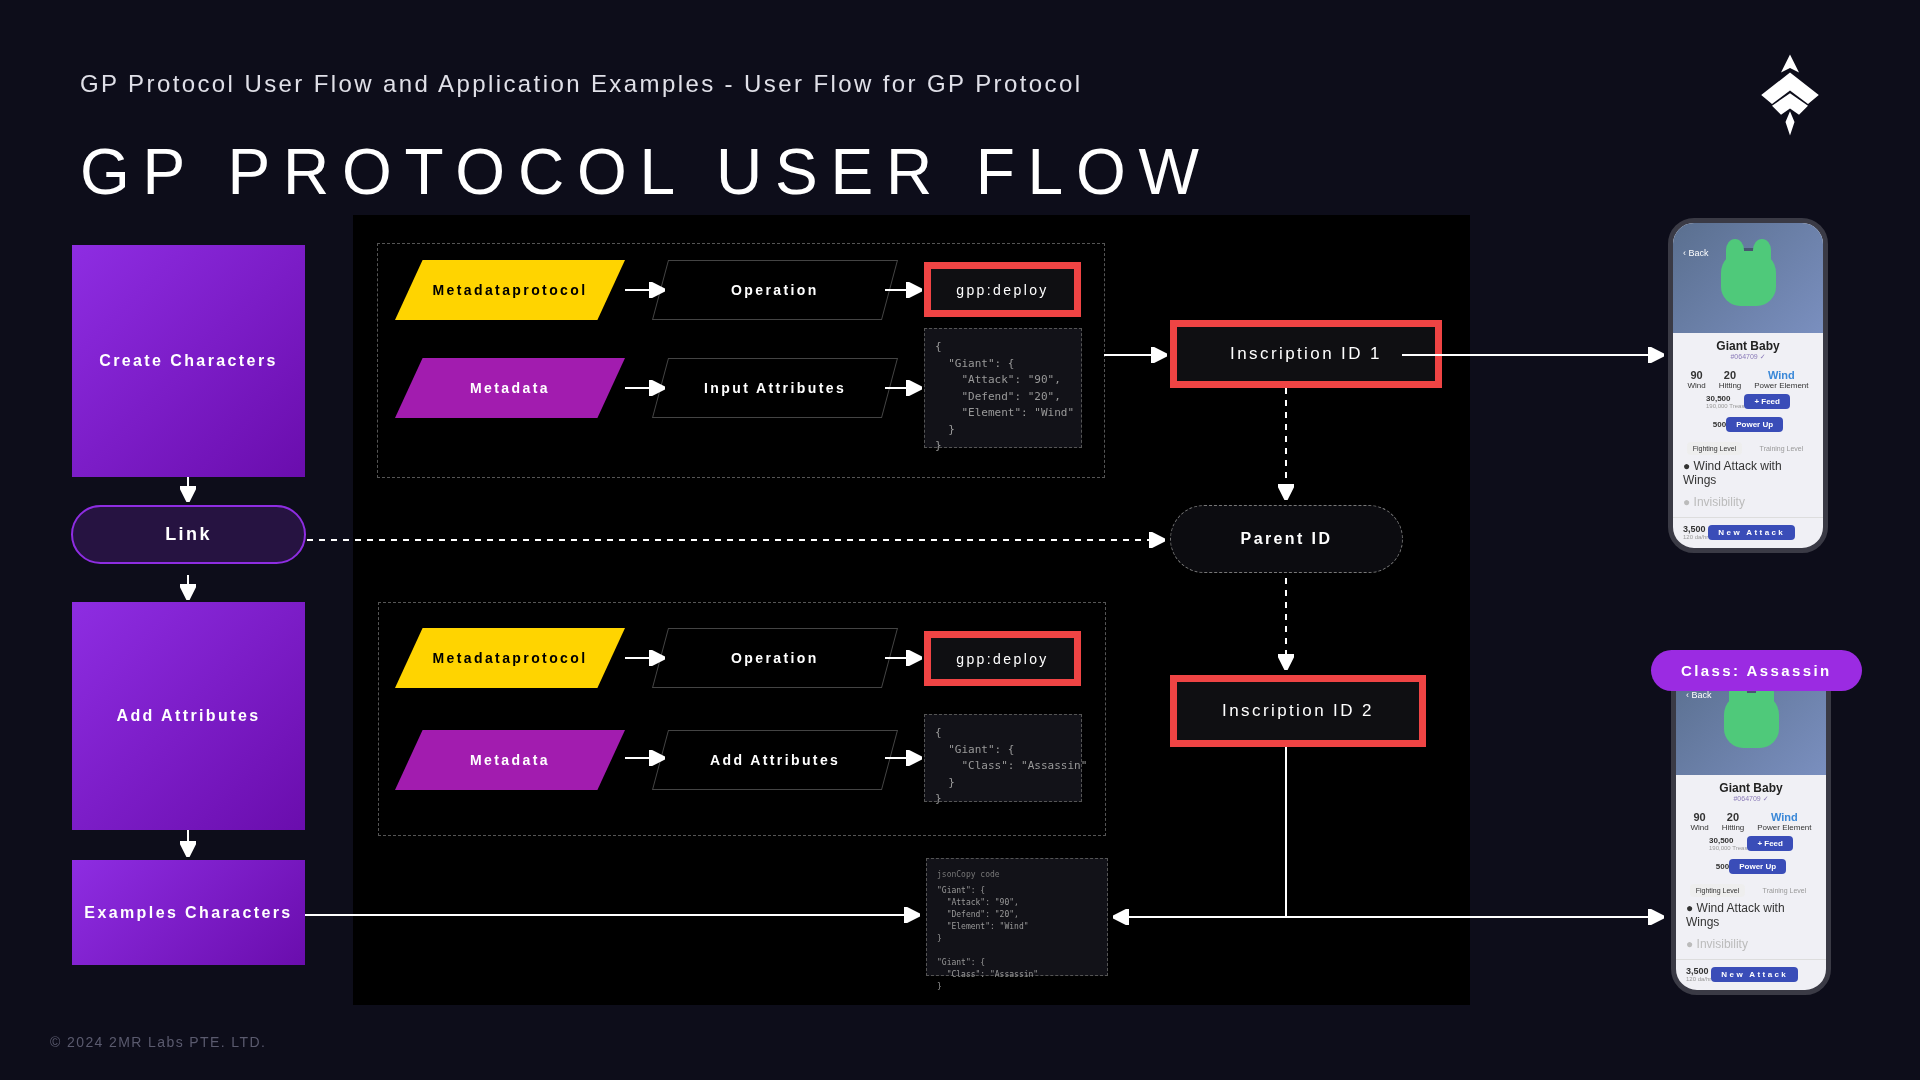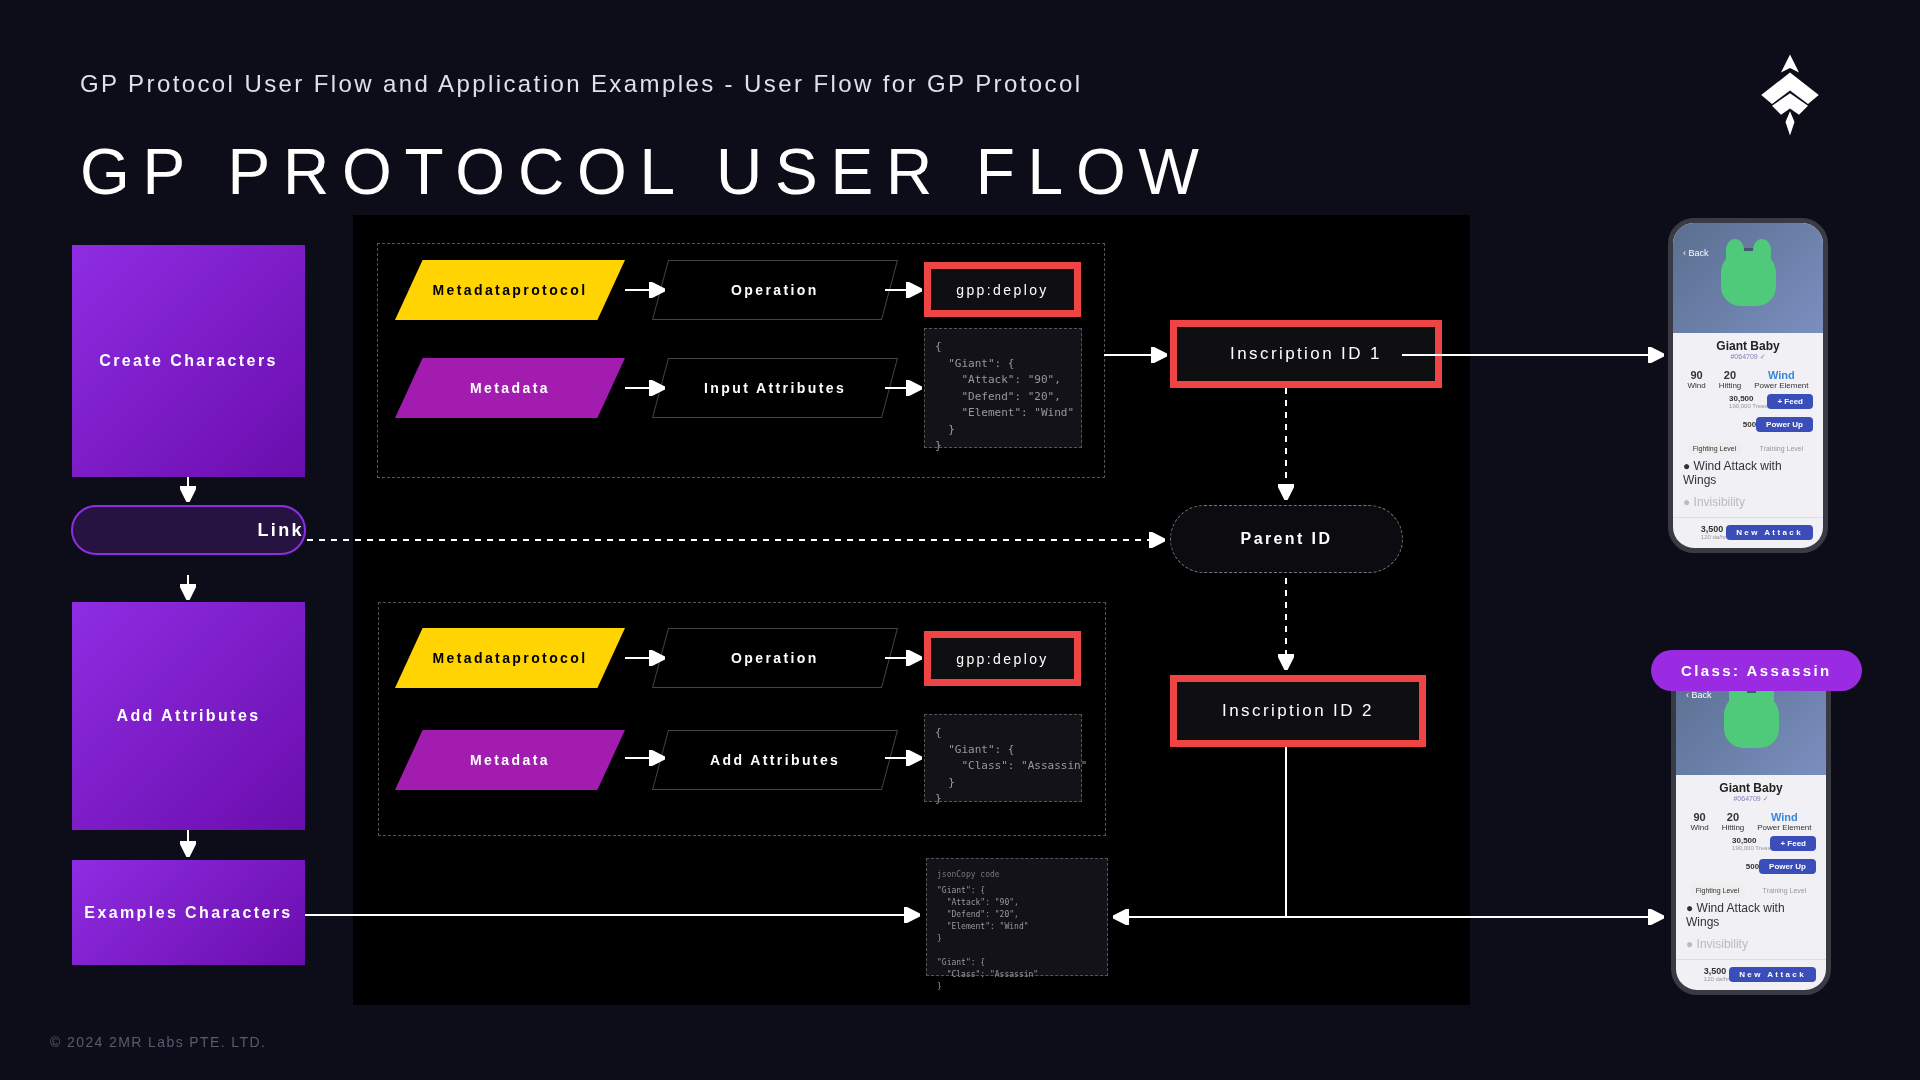--- a/index.html
+++ b/index.html
@@ -4,21 +4,21 @@
 <style>
 *{margin:0;padding:0;box-sizing:border-box}
 body{width:1920px;height:1080px;background:#0d0d1a;font-family:-apple-system,BlinkMacSystemFont,sans-serif;color:#fff;overflow:hidden;position:relative;letter-spacing:0.15em}
 .subtitle{position:absolute;top:70px;left:80px;font-size:24px;font-weight:300;color:#e0e0e8}
 .title{position:absolute;top:135px;left:80px;font-size:64px;font-weight:300;color:#fff;letter-spacing:0.2em}
 .logo{position:absolute;top:50px;right:85px;width:90px;height:85px}
 .footer{position:absolute;bottom:30px;left:50px;font-size:14px;color:#5a5a6e;letter-spacing:0.1em}
 .diagram{position:absolute;top:215px;left:353px;width:1117px;height:790px;background:#000}
 .purple-box{position:absolute;background:#8e2de2;background:linear-gradient(135deg,#8e2de2,#6a0dad);display:flex;align-items:center;justify-content:center;font-size:16px;font-weight:600;text-align:center}
 .purple-box.large{width:233px}
-.link-oval{position:absolute;width:235px;height:50px;border:2px solid #8e2de2;border-radius:50px;background:rgba(142,45,226,0.2);display:flex;align-items:center;justify-content:flex-end;font-size:18px;font-weight:600}
+.link-oval{position:absolute;width:235px;height:59px;border:2px solid #8e2de2;border-radius:50px;background:rgba(142,45,226,0.2);display:flex;align-items:center;justify-content:center;font-size:18px;font-weight:600}
 .dashed-container{position:absolute;border:1px dashed #555;background:transparent}
 .hex{position:absolute;width:230px;height:60px;display:flex;align-items:center;justify-content:center;font-size:14px;font-weight:600;clip-path:polygon(12% 0,100% 0,88% 100%,0 100%)}
 .hex.yellow{background:#ffd400;color:#000}
 .hex.blue{background:#a21caf;color:#fff}
 .hex.black{background:#000;border:1px solid #444;clip-path:none;transform:skewX(-15deg)}
 .hex.black span{transform:skewX(15deg);display:block}
 .rect-box{position:absolute;border:7px solid #ef4444;background:rgba(50,50,60,0.3);display:flex;align-items:center;justify-content:center;font-size:14px;font-weight:400}
 .code-box{position:absolute;border:1px dashed #555;background:rgba(30,30,40,0.6);padding:10px;font-family:monospace;font-size:11px;color:#999;line-height:1.5;letter-spacing:0}
 .oval-box{position:absolute;border:1px dashed #777;border-radius:50px;display:flex;align-items:center;justify-content:center;font-size:16px;font-weight:600;background:rgba(30,30,40,0.4)}
 .phone{position:absolute;width:160px;height:335px;background:#f0f0f5;border-radius:26px;border:5px solid #3a3a45;overflow:hidden}
@@ -27,28 +27,28 @@
 .phone-char::before{content:'';position:absolute;top:-12px;left:5px;width:18px;height:22px;background:#4fc97a;border-radius:50% 50% 0 0}
 .phone-char::after{content:'';position:absolute;top:-12px;right:5px;width:18px;height:22px;background:#4fc97a;border-radius:50% 50% 0 0}
 .phone-lvl{position:absolute;top:25px;left:50%;transform:translateX(-50%);font-size:9px;color:#fff;background:rgba(0,0,0,0.3);padding:2px 8px;border-radius:10px;letter-spacing:0}
 .phone-back{position:absolute;top:25px;left:10px;font-size:9px;color:#fff;letter-spacing:0}
 .phone-name{text-align:center;font-size:12px;font-weight:700;color:#222;margin-top:6px;letter-spacing:0}
 .phone-sub{text-align:center;font-size:7px;color:#8a7ab8;letter-spacing:0}
 .phone-stats{display:flex;justify-content:space-around;margin-top:8px;padding:0 8px}
 .phone-stat{text-align:center;font-size:8px;color:#333;letter-spacing:0}
 .phone-stat b{display:block;font-size:11px}
 .phone-stat.wind b{color:#3a88d8}
-.phone-row{display:flex;justify-content:flex-end;align-items:center;padding:4px 10px;font-size:8px;color:#333;letter-spacing:0}
+.phone-row{display:flex;justify-content:center;align-items:center;padding:4px 10px;font-size:8px;color:#333;letter-spacing:0}
 .phone-btn{background:#3a4db8;color:#fff;padding:3px 10px;border-radius:4px;font-size:8px;font-weight:600}
 .phone-tabs{display:flex;justify-content:space-around;margin-top:6px;padding:0 8px}
 .phone-tab{font-size:7px;color:#999;padding:3px 6px;letter-spacing:0}
 .phone-tab.active{background:#eee;border-radius:4px;color:#333}
 .phone-skill{font-size:12px;color:#333;padding:4px 10px;letter-spacing:0}
 .phone-skill.dim{color:#bbb}
-.phone-bottom{display:flex;justify-content:flex-end;align-items:center;padding:6px 10px;border-top:1px solid #ddd;margin-top:4px}
+.phone-bottom{display:flex;justify-content:flex-start;align-items:center;padding:6px 10px;border-top:1px solid #ddd;margin-top:4px}
 .phone-coins{font-size:9px;color:#333;font-weight:700;letter-spacing:0}
 .class-pill{position:absolute;background:#9b2be2;color:#fff;padding:12px 30px;border-radius:30px;font-size:15px;font-weight:600}
 svg.conn{position:absolute;top:0;left:0;width:1920px;height:1080px;pointer-events:none}
 svg.conn line,svg.conn path{stroke:#fff;stroke-width:2}
 svg.conn .dashed{stroke-dasharray:6 6}
 </style>
 </head>
 <body>
 
 <div class="subtitle">GP Protocol User Flow and Application Examples - User Flow for GP Protocol</div>

